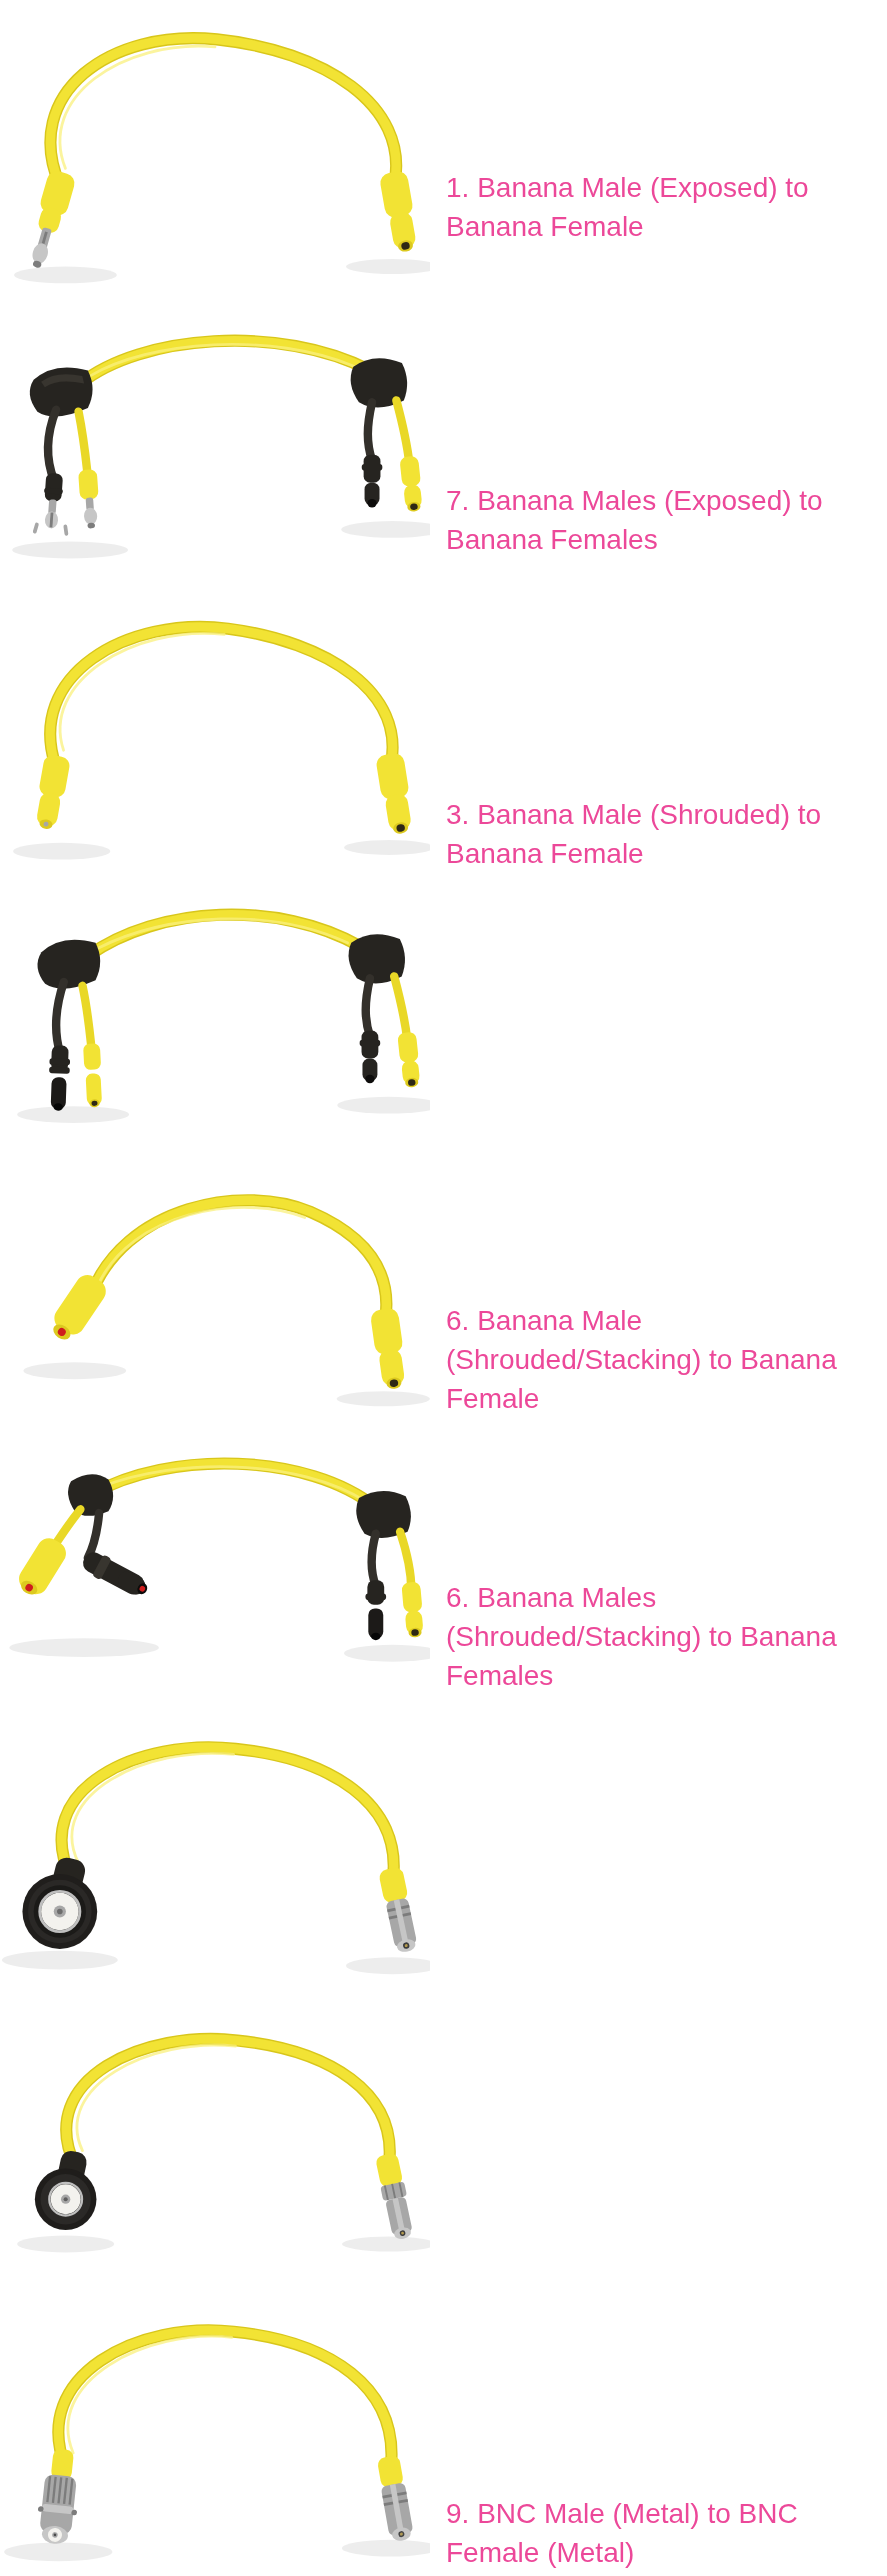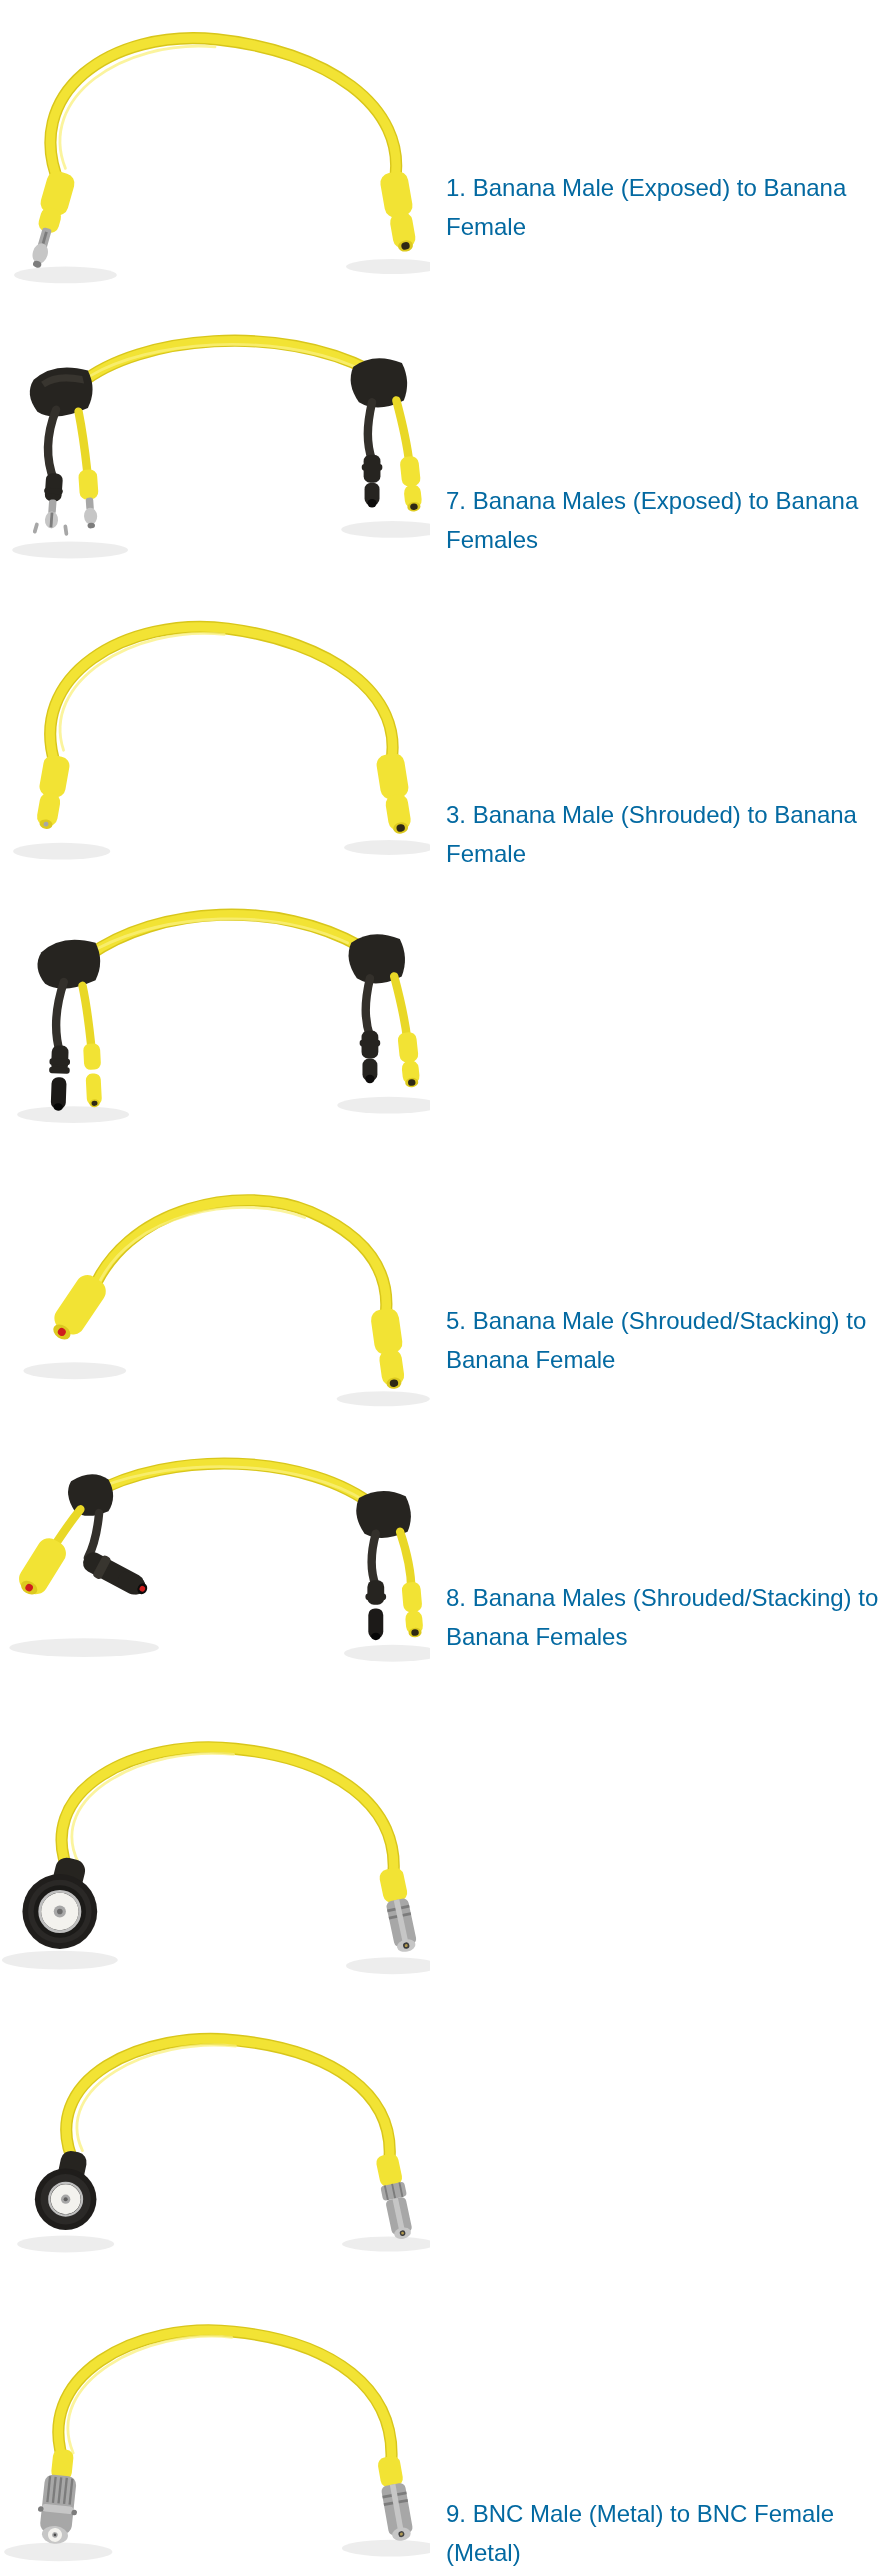--- a/index.html
+++ b/index.html
@@ -1,21 +1,21 @@
 <!DOCTYPE html>
 <html style="font-size:15px"><head>
 <meta charset="utf-8">
 <style>
   html,body{margin:0;padding:0;background:#ffffff;}
   body{width:887px;height:2576px;font-family:"Liberation Sans",sans-serif;}
   .page{width:887px;height:2576px;background:#fff;overflow:hidden;}
   .row{display:flex;}
   .photo{flex:0 0 430px;width:430px;position:relative;}
   .photo svg{display:block;width:100%;height:100%;}
-  .caption{width:434px;padding-left:16px;font-size:24px;line-height:39px;color:#0369a1;}
+  .caption{width:434px;padding-left:16px;font-size:28px;line-height:39px;color:#ec4899;}
   .r1{height:290px}.r2{height:290px}.r3{height:290px}.r4{height:280px}
   .r5{height:262px}.r6{height:290px}.r7{height:290px}.r8{height:280px}.r9{height:306px}
   .r1 .caption{margin-top:168px}
   .r2 .caption{margin-top:191px}
   .r3 .caption{margin-top:215px}
   .r4 .caption{margin-top:191px}
   .r5 .caption{margin-top:151px}
   .r6 .caption{margin-top:166px}
   .r7 .caption{margin-top:182px}
   .r8 .caption{margin-top:199px}
@@ -193,21 +193,21 @@
           <circle class="fr" cx="0" cy="32" r="4.2"></circle>
         </g>
         <g transform="translate(412,182) rotate(-8)">
           <rect class="fy" x="-15" y="-12" width="30" height="48" rx="11"></rect>
           <rect class="fy" x="-12" y="32" width="24" height="38" rx="10"></rect>
           <ellipse class="fyd" cx="0" cy="68" rx="8" ry="6"></ellipse>
           <ellipse class="fh" cx="0" cy="68" rx="4.5" ry="4"></ellipse>
         </g>
       </svg>
     </div>
-    <div class="caption">5. Banana Male (Shrouded/Stacking) to Banana Female</div>
+    <div class="caption">6. Banana Male (Shrouded/Stacking) to Banana Female</div>
   </div>
 
   <div class="row r6">
     <div class="photo">
       <svg viewBox="0 0 460 310">
         <ellipse class="fsh" cx="90" cy="252" rx="80" ry="10"></ellipse>
         <ellipse class="fsh" cx="420" cy="258" rx="52" ry="9"></ellipse>
         <path class="cw" d="M98 88 C182 40,330 44,402 102"></path>
         <path class="cm" d="M98 88 C182 40,330 44,402 102"></path>
         <path class="ch" d="M108 80 C190 48,320 50,392 96"></path>
@@ -236,21 +236,21 @@
         </g>
         <path class="ly" d="M428 128 C436 152,440 172,440 190"></path>
         <g transform="translate(440,190) rotate(-5)">
           <rect class="fy" x="-10" y="-8" width="20" height="32" rx="8"></rect>
           <rect class="fy" x="-9" y="22" width="18" height="26" rx="9"></rect>
           <ellipse class="fyd" cx="0" cy="46" rx="7" ry="5"></ellipse>
           <ellipse class="fh" cx="0" cy="46" rx="4" ry="3.5"></ellipse>
         </g>
       </svg>
     </div>
-    <div class="caption">8. Banana Males (Shrouded/Stacking) to Banana Females</div>
+    <div class="caption">6. Banana Males (Shrouded/Stacking) to Banana Females</div>
   </div>
 
   <div class="row r7">
     <div class="photo">
       <svg viewBox="0 0 460 310">
         <ellipse class="fsh" cx="64" cy="276" rx="62" ry="10"></ellipse>
         <ellipse class="fsh" cx="420" cy="282" rx="50" ry="9"></ellipse>
         <path class="cw" d="M76 188 C30 92,150 38,252 50 C352 60,432 108,420 192"></path>
         <path class="cm" d="M76 188 C30 92,150 38,252 50 C352 60,432 108,420 192"></path>
         <path class="ch" d="M84 172 C48 100,156 46,250 56"></path>

